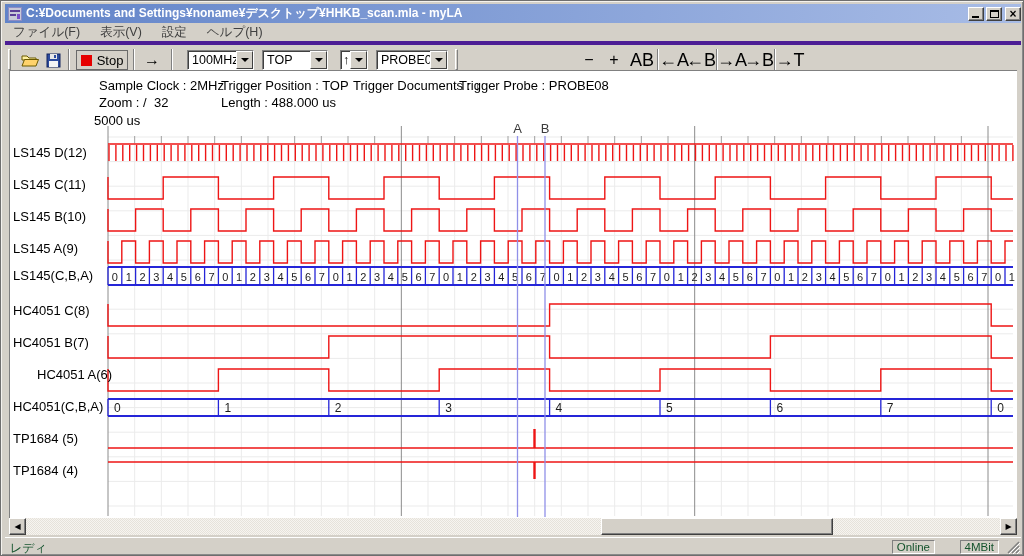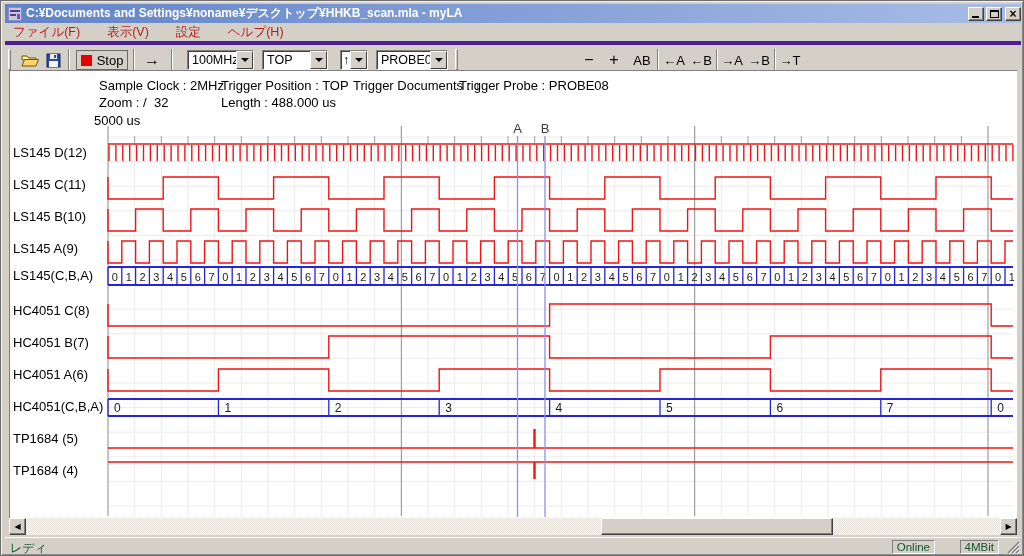--- a/index.html
+++ b/index.html
@@ -10,29 +10,29 @@
   
   #titlebar { position:absolute; left:4px; top:3px; width:1016px; height:19px; display:flex; align-items:center; color:#fff; font-size:12px; font-weight:bold; }
   #app-icon { width:14px; height:14px; margin:0 4px 0 3px; flex:0 0 auto; }
   #title-text { flex:1 1 auto; white-space:nowrap; overflow:hidden; }
   .tb-btn { width:16px; height:14px; background:#d4d0c8; border:1px solid; border-color:#fff #404040 #404040 #fff; box-shadow:inset -1px -1px 0 #808080; margin-left:2px; position:relative; color:#000; }
   .tb-btn .min-glyph { position:absolute; left:3px; bottom:2px; width:7px; height:2px; background:#000; }
   .tb-btn .max-glyph { position:absolute; left:3px; top:2px; width:9px; height:8px; border:1px solid #000; border-top:2px solid #000; }
   .tb-btn .close-glyph { position:absolute; left:0; top:-1px; width:100%; text-align:center; font-size:12px; font-weight:bold; line-height:14px; }
 
   
-  #menubar { position:absolute; left:4px; top:23px; width:1016px; height:17px; display:flex; align-items:center; font-size:12.5px; color:#b91c1c;gap:7px; }
+  #menubar { position:absolute; left:4px; top:23px; width:1016px; height:17px; display:flex; align-items:center; font-size:12.5px; color:#404040; }
   .menu-item { padding:1px 8px; margin-right:4px; }
 
   
   #toolbar { position:absolute; left:4px; top:40px; width:1016px; height:29px; border-top:4px solid #4c1d95; }
   .grip { position:absolute; top:4px; width:3px; height:21px; border:1px solid; border-color:#fff #808080 #808080 #fff; }
   .tsep { position:absolute; top:4px; width:2px; height:21px; background:linear-gradient(90deg,#808080 1px,#fff 1px); }
   .icon-btn { position:absolute; top:4px; width:23px; height:22px; display:flex; align-items:center; justify-content:center; }
-  .flat-label { position:absolute; top:5px; height:20px; display:flex; align-items:center; justify-content:center; font-size:13px; color:#000; }
+  .flat-label { position:absolute; top:5px; height:20px; display:flex; align-items:center; justify-content:center; font-size:18px; color:#000; }
   #stop-button { position:absolute; left:71px; top:5px; width:52px; height:20px; border:1px solid #6a6a6a; background:#d4d0c8; display:flex; align-items:center; justify-content:center; font-size:13px; gap:5px; }
   #stop-square { width:11px; height:11px; background:#e60000; }
   .combo { position:absolute; top:5px; height:20px; background:#fff; border:1px solid; border-color:#808080 #fff #fff #808080; box-shadow:inset 1px 1px 0 #404040; display:flex; }
   .combo .val { flex:1 1 auto; font-size:12.5px; padding:2px 0 0 4px; white-space:nowrap; overflow:hidden; }
   .combo .drop { flex:0 0 17px; background:#d4d0c8; border:1px solid; border-color:#fff #404040 #404040 #fff; display:flex; align-items:center; justify-content:center; }
   .combo .drop i { width:0; height:0; border-left:4px solid transparent; border-right:4px solid transparent; border-top:4px solid #000; }
   #slider-track { position:absolute; left:466px; top:53px; width:100px; height:3px; border:1px solid; border-color:#808080 #fff #fff #808080; background:#c0bcb4; }
   #slider-thumb { position:absolute; left:481px; top:45px; width:9px; height:19px; background:#d4d0c8; border:1px solid; border-color:#fff #404040 #404040 #fff; box-shadow:inset -1px -1px 0 #808080; }
 
   
@@ -163,21 +163,21 @@
   <div id="ruler-label">5000 us</div>
 
   <div id="signal-labels">
       <div class="sig-label" style="top: 144px;">LS145 D(12)</div>
       <div class="sig-label" style="top: 176px;">LS145 C(11)</div>
       <div class="sig-label" style="top: 208px;">LS145 B(10)</div>
       <div class="sig-label" style="top: 240px;">LS145 A(9)</div>
       <div class="sig-label" style="top: 267px;">LS145(C,B,A)</div>
       <div class="sig-label" style="top: 302px;">HC4051 C(8)</div>
       <div class="sig-label" style="top: 334px;">HC4051 B(7)</div>
-      <div class="sig-label" style="top: 366px;">HC4051 A(6)</div>
+      <div class="sig-label" style="top: 366px; margin-left: 24px;">HC4051 A(6)</div>
       <div class="sig-label" style="top: 398px;">HC4051(C,B,A)</div>
       <div class="sig-label" style="top: 430px;">TP1684 (5)</div>
       <div class="sig-label" style="top: 462px;">TP1684 (4)</div>
     </div>
   <div id="wave-svg-holder"><svg width="1008" height="407" viewBox="8 110 1008 407">
         <line x1="107" y1="136" x2="1012" y2="136" stroke="#ebebeb" stroke-width="1"></line>
         <line x1="107" y1="160.6" x2="1012" y2="160.6" stroke="#ebebeb" stroke-width="1"></line>
         <line x1="107" y1="185.2" x2="1012" y2="185.2" stroke="#ebebeb" stroke-width="1"></line>
         <line x1="107" y1="209.79999999999998" x2="1012" y2="209.79999999999998" stroke="#ebebeb" stroke-width="1"></line>
         <line x1="107" y1="234.39999999999998" x2="1012" y2="234.39999999999998" stroke="#ebebeb" stroke-width="1"></line>

